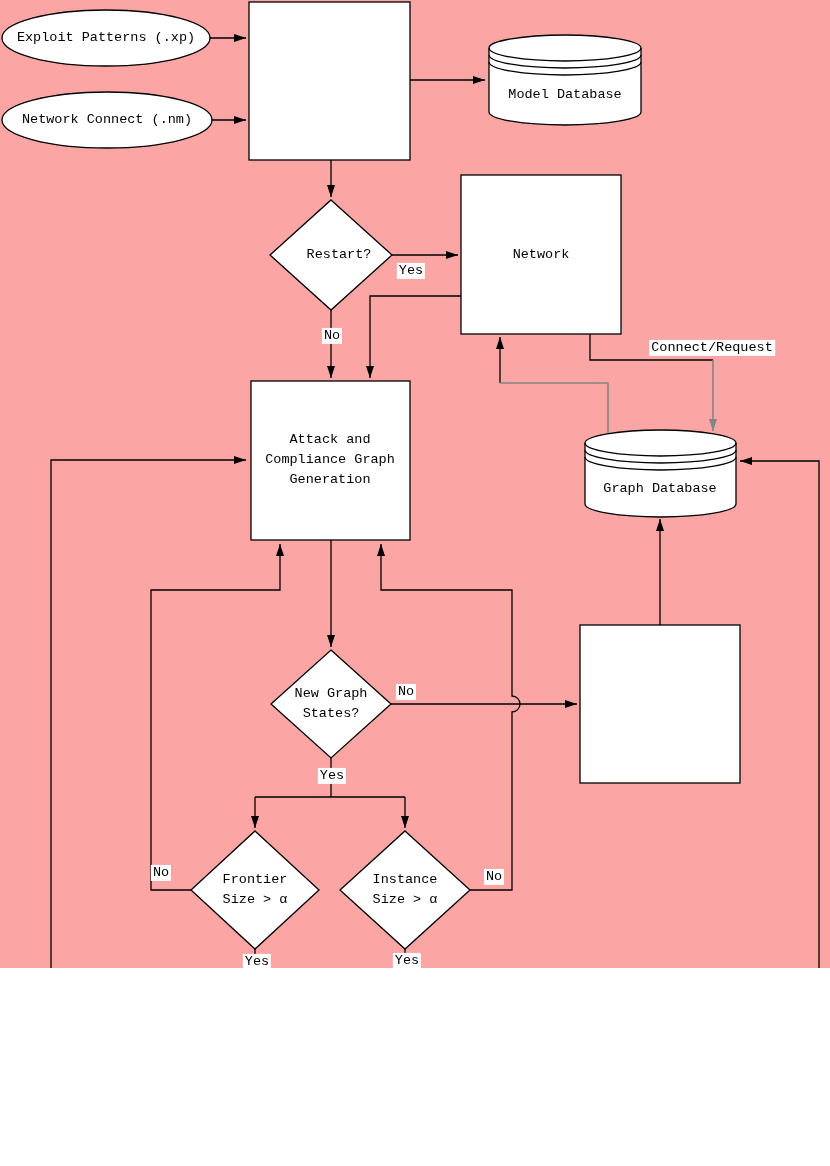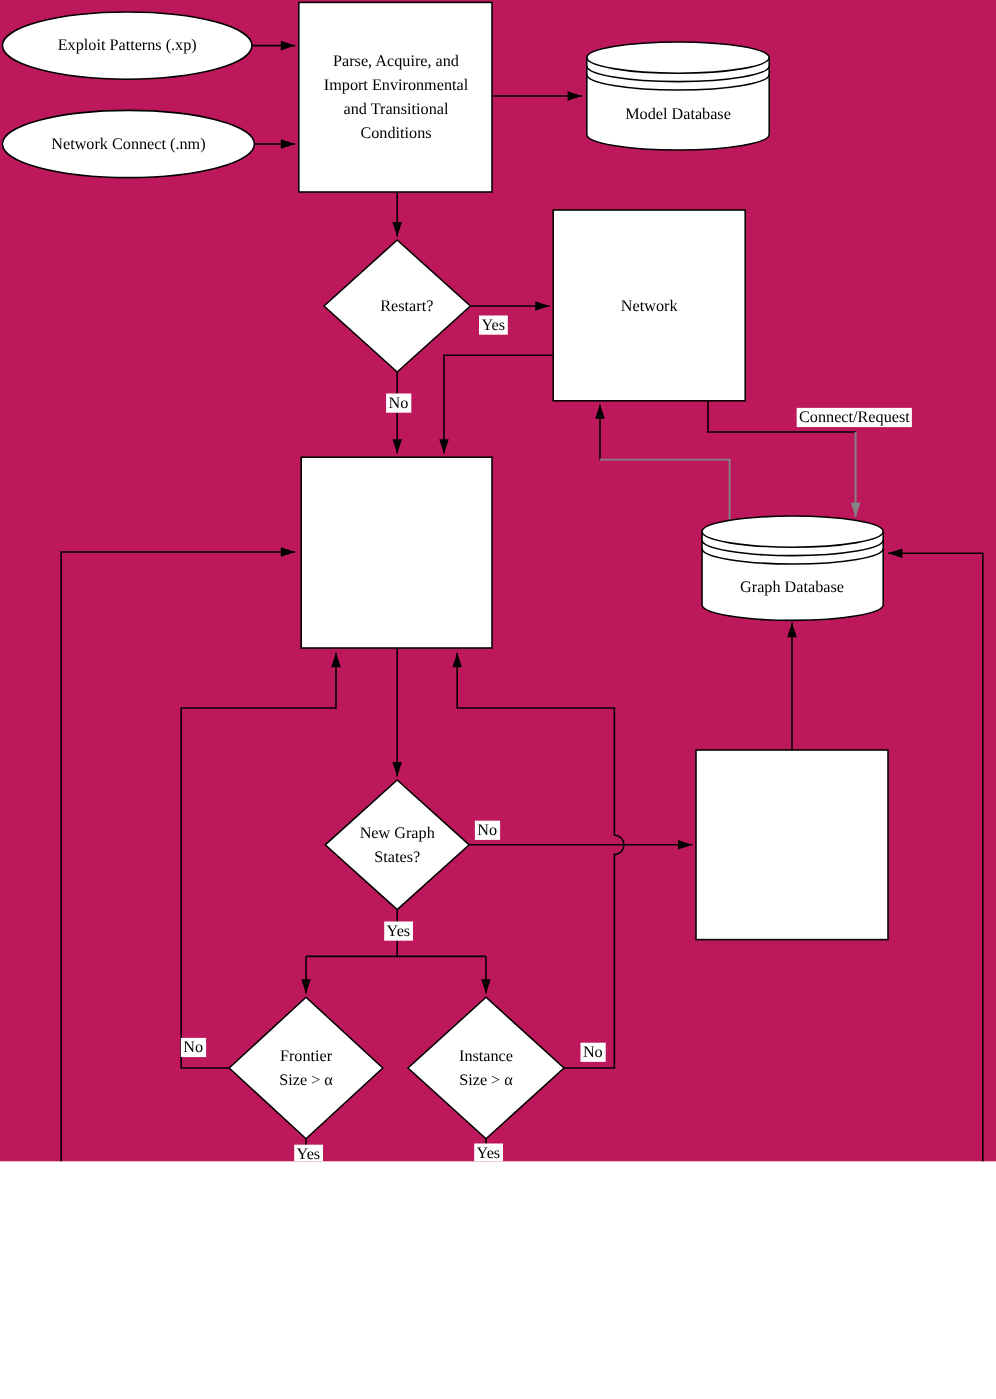--- a/index.html
+++ b/index.html
@@ -1,20 +1,20 @@
 <!DOCTYPE html>
 <html><head>
 <meta charset="utf-8">
 <style>
   html,body{margin:0;padding:0;background:#ffffff;}
   #canvas{
     position:relative;
     width:830px;height:968px;
-    background:#be185d;
-    font-family:Liberation Serif, serif;
+    background:#fca5a5;
+    font-family:Liberation Mono, monospace;
     overflow:hidden;
   }
   #wires{position:absolute;left:0;top:0;}
   .lbl{
     position:absolute;
     transform:translate(-50%,-50%);
     font-size:13.5px;
     line-height:1.48;
     color:#000000;
     text-align:center;
@@ -124,27 +124,26 @@
 
       <path d="M331,200 L392,255 L331,310 L270,255 Z"></path>
       <path d="M331,650 L391,704 L331,758 L271,704 Z"></path>
       <path d="M255,831 L319,890 L255,949 L191,890 Z"></path>
       <path d="M405,831 L470,890 L405,949 L340,890 Z"></path>
     </g>
   </svg>
 
   <div class="lbl" style="left:106px;top:38px">Exploit Patterns (.xp)</div>
   <div class="lbl" style="left:107px;top:120px">Network Connect (.nm)</div>
-  <div class="lbl" style="left:330px;top:81px">Parse, Acquire, and
-Import Environmental
-and Transitional
-Conditions</div>
   <div class="lbl" style="left:565px;top:95px">Model Database</div>
   <div class="lbl" style="left:339px;top:255px">Restart?</div>
   <div class="lbl" style="left:541px;top:255px">Network</div>
+  <div class="lbl" style="left:330px;top:460px">Attack and
+Compliance Graph
+Generation</div>
   <div class="lbl" style="left:660px;top:489px">Graph Database</div>
   <div class="lbl" style="left:331px;top:704px">New Graph
 States?</div>
   <div class="lbl" style="left:255px;top:890px">Frontier
 Size &gt; α</div>
   <div class="lbl" style="left:405px;top:890px">Instance
 Size &gt; α</div>
   <div class="lbl" style="left:341px;top:1085px">Generation</div>
 
   <div class="lbl edge-lbl" style="left:411px;top:271px">Yes</div>

